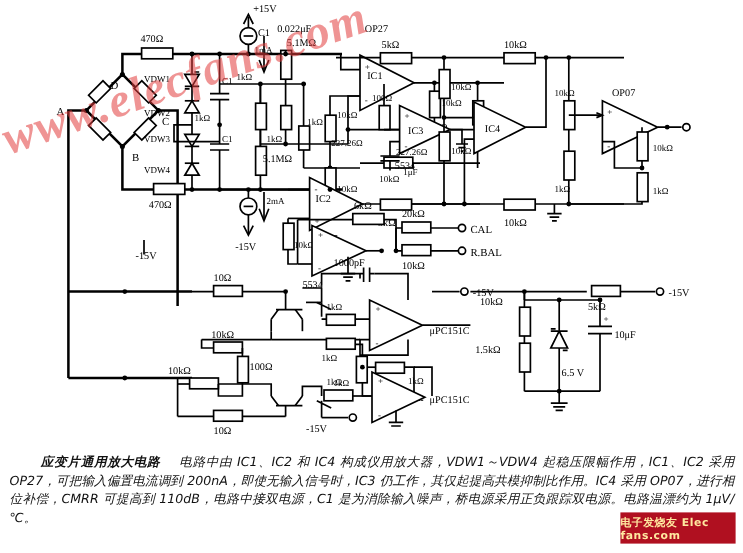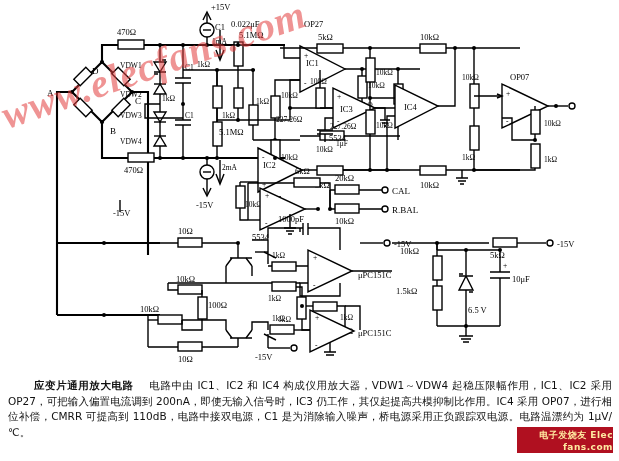--- a/index.html
+++ b/index.html
@@ -6,24 +6,24 @@
   body{width:619px;height:461px;font-family:"Liberation Serif",serif;position:relative;overflow:hidden;}
   #root{position:relative;width:619px;height:461px;background:#fff;}
   svg.schematic{position:absolute;left:0;top:0;width:619px;height:461px;}
   .wm{position:absolute;pointer-events:none;}
   #wm1{left:18px;top:30px;width:360px;height:200px;
        font-family:"Liberation Serif",serif;font-size:40px;font-weight:bold;font-style:italic;
        color:rgba(226,60,60,0.55);transform:rotate(-19deg);white-space:nowrap;letter-spacing:1px;}
   .caption{position:absolute;left:8px;top:378px;width:604px;
            font-family:"DejaVu Sans",sans-serif;font-size:10.5px;line-height:15.5px;color:#111;text-align:justify;}
   .caption b{font-weight:bold;}
-  .cap-indent{text-indent:26px;}
+  .cap-indent{text-indent:26px;font-style:italic;}
   #logo{position:absolute;right:6px;bottom:8px;width:96px;height:26px;background:#b01020;
         color:#ffe9a0;font-family:"DejaVu Sans",sans-serif;font-size:9px;font-weight:bold;
-        display:flex;align-items:center;justify-content:center;letter-spacing:0.5px;text-align:right;}
+        display:flex;align-items:center;justify-content:center;letter-spacing:0.5px;}
   text{font-family:"Liberation Serif",serif;}
 </style>
 </head>
 <body>
 
 <div id="root">
 
   <svg class="schematic" viewBox="0 0 619 461">
     <defs>
       <style>

